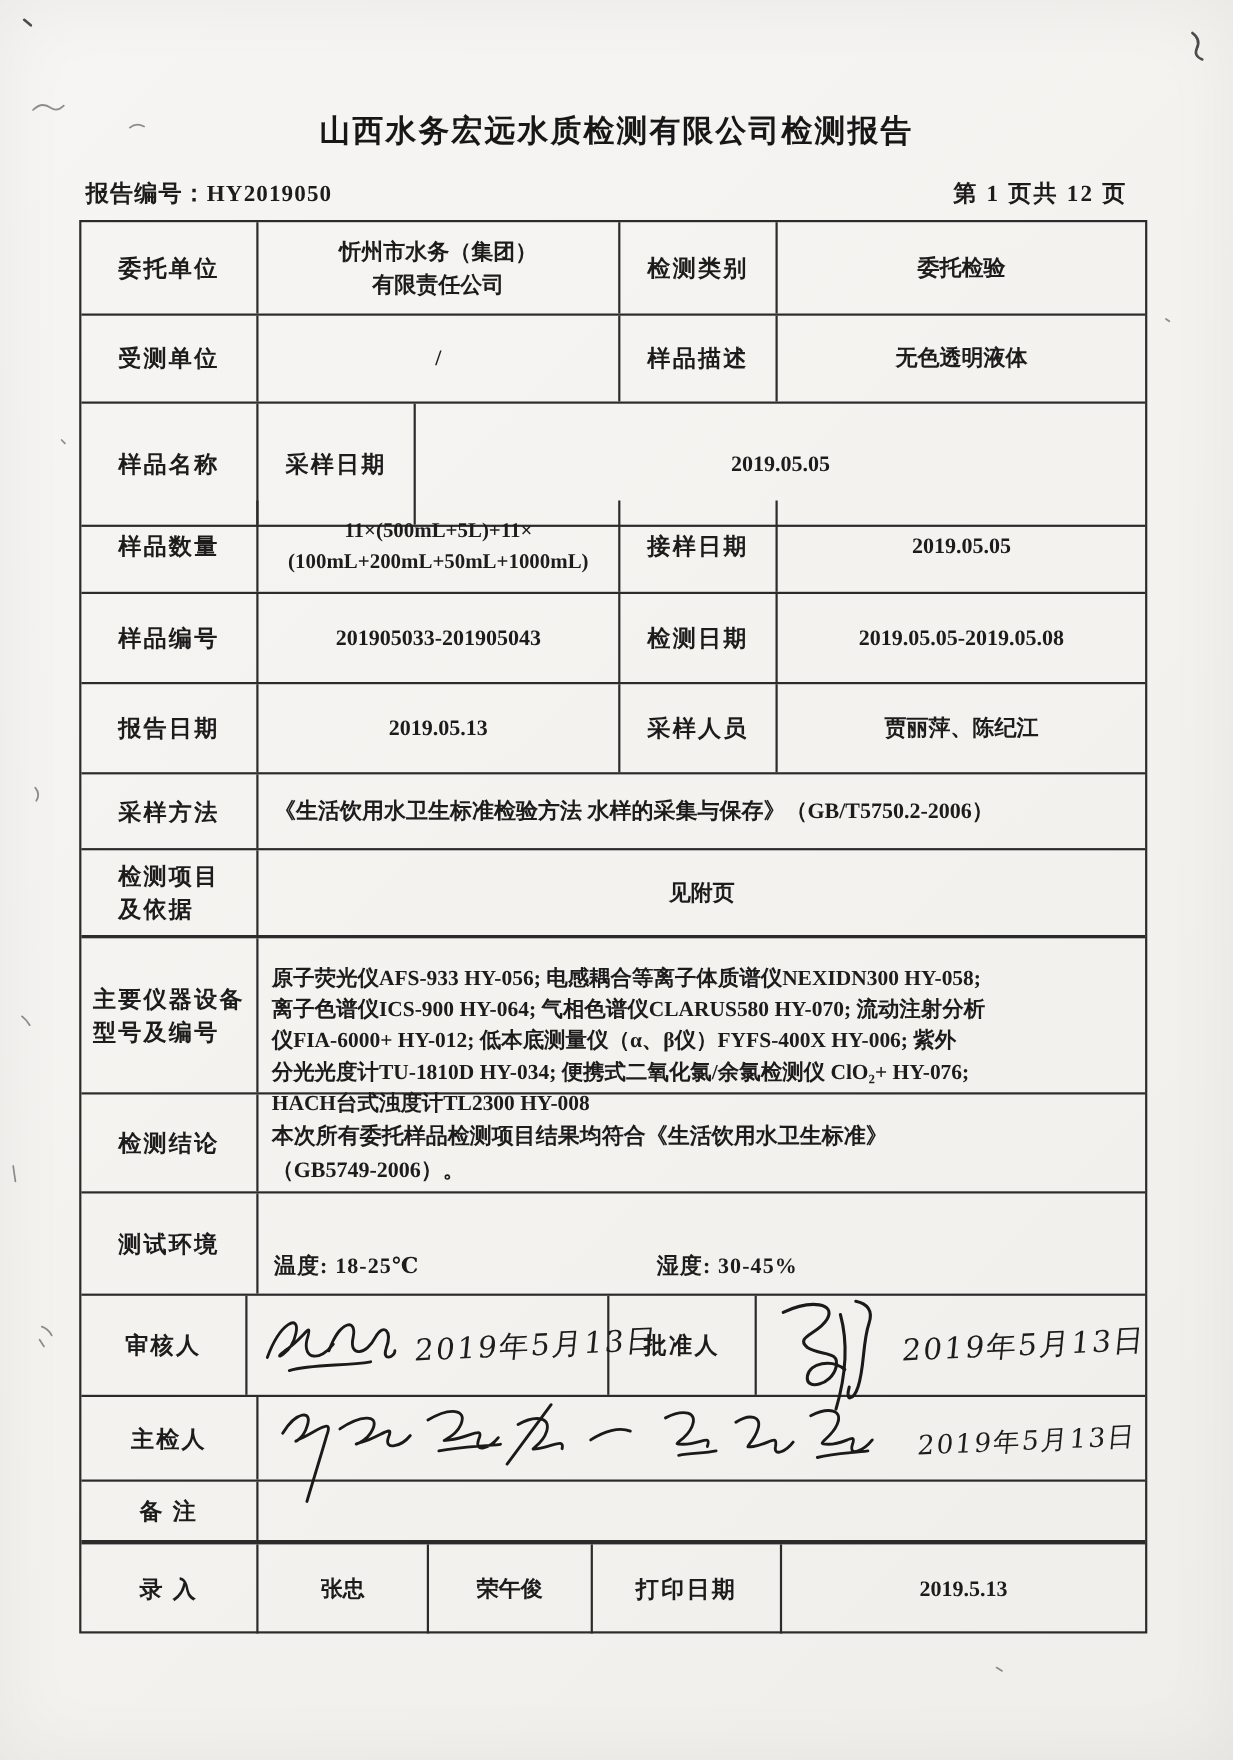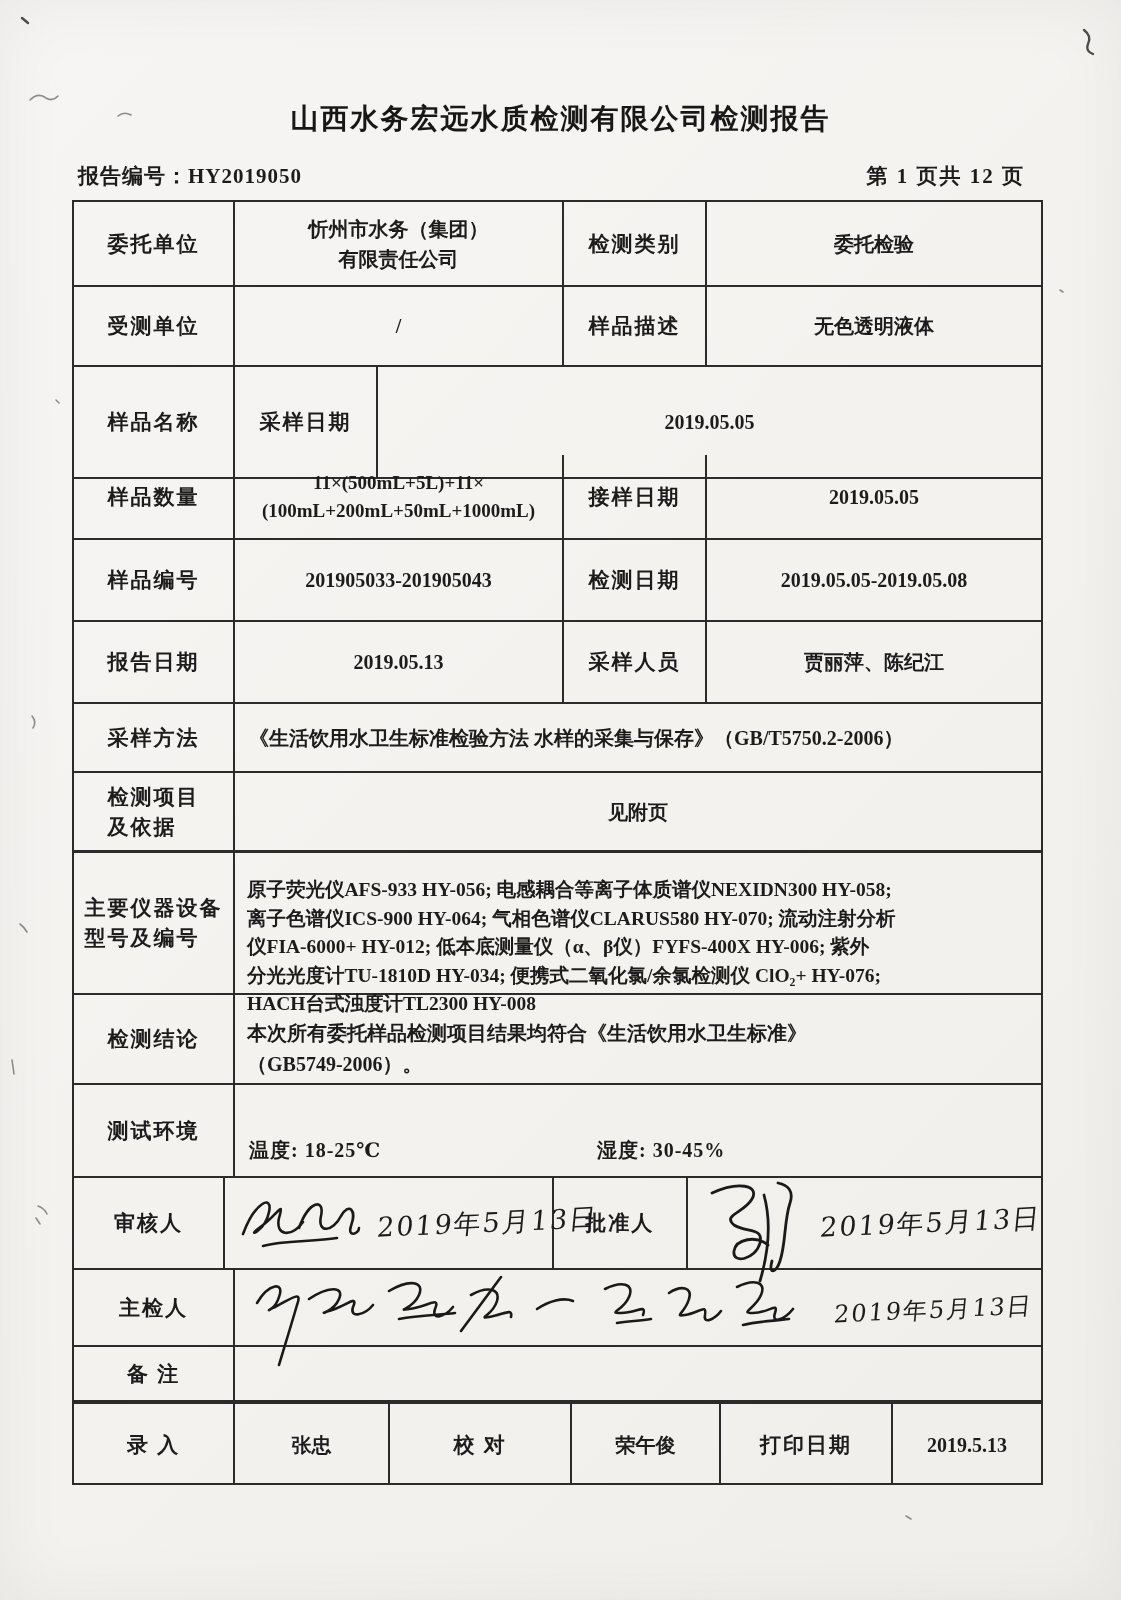--- a/index.html
+++ b/index.html
@@ -207,21 +207,20 @@
     </div>
 
     <div class="row thicker" style="top:1145px;height:57px">
       <div class="cell c1 lab">备  注</div>
       <div class="cell cw endc val"></div>
     </div>
 
     <div class="row last" style="top:1202px;height:81px">
       <div class="cell b1 lab">录  入</div>
       <div class="cell b2 val">张忠</div>
-      <div class="cell b3 lab">校  对</div>
       <div class="cell b4 val">荣午俊</div>
       <div class="cell b5 lab">打印日期</div>
       <div class="cell b6 endc val">2019.5.13</div>
     </div>
 
   </div>
 
   <svg class="artifacts" width="1121" height="1600" viewBox="0 0 1121 1600">
     <g fill="none" stroke="#6a6a6a" stroke-width="1.6" stroke-linecap="round" opacity="0.75">
       <path d="M30,100 q8,-8 16,-2 q6,4 12,-2"></path>

